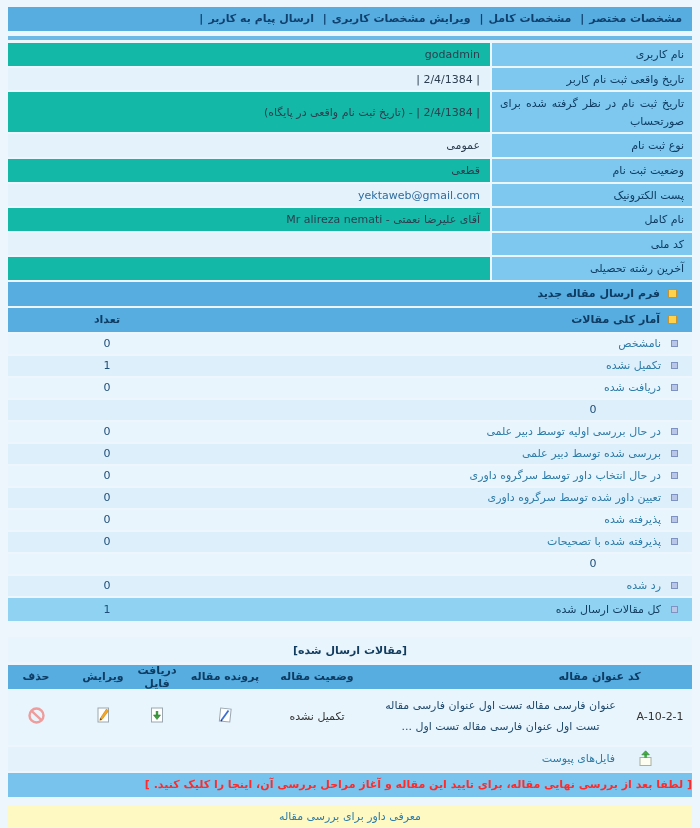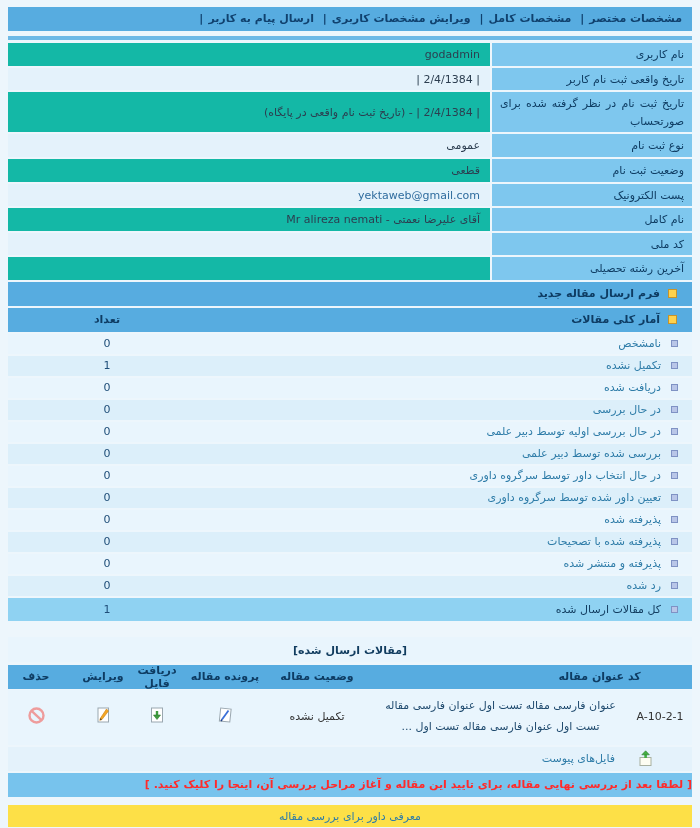--- a/index.html
+++ b/index.html
@@ -113,21 +113,21 @@
   .attach-label { color:#2e7ca8; cursor:pointer; }
 
   
   .notice-bar {
     background:#77c3ed; color:#ff2a2a; font-weight:bold;
     height:24px; line-height:24px; margin-bottom:8px;
     cursor:pointer;
   }
 
   .referee-row {
-    background:#fde047; text-align:center; color:#2e7ca8;
+    background:#fef9c3; text-align:center; color:#2e7ca8;
     padding:5px 0 4px 0; margin-bottom:5px; cursor:pointer;
   }
 
   
   .bar-divider { margin-bottom:2px; }
   .bar-divider .s1 { height:6px; background:#7ec9f0; margin-bottom:1px; }
 </style>
 </head>
 <body>
 
@@ -231,24 +231,20 @@
 
       <div class="stat-row">
         <div class="label-wrap">
           <span class="sq-blue"></span>
           <span class="stat-label">دریافت شده</span>
         </div>
         <div class="stat-count">0</div>
       </div>
 
       <div class="stat-row">
-        <div class="label-wrap">
-          <span class="sq-blue"></span>
-          <span class="stat-label">در حال بررسی</span>
-        </div>
         <div class="stat-count">0</div>
       </div>
 
       <div class="stat-row">
         <div class="label-wrap">
           <span class="sq-blue"></span>
           <span class="stat-label">در حال بررسی اولیه توسط دبیر علمی</span>
         </div>
         <div class="stat-count">0</div>
       </div>
@@ -287,24 +283,20 @@
 
       <div class="stat-row">
         <div class="label-wrap">
           <span class="sq-blue"></span>
           <span class="stat-label">پذیرفته شده با تصحیحات</span>
         </div>
         <div class="stat-count">0</div>
       </div>
 
       <div class="stat-row">
-        <div class="label-wrap">
-          <span class="sq-blue"></span>
-          <span class="stat-label">پذیرفته و منتشر شده</span>
-        </div>
         <div class="stat-count">0</div>
       </div>
 
       <div class="stat-row">
         <div class="label-wrap">
           <span class="sq-blue"></span>
           <span class="stat-label">رد شده</span>
         </div>
         <div class="stat-count">0</div>
       </div>

